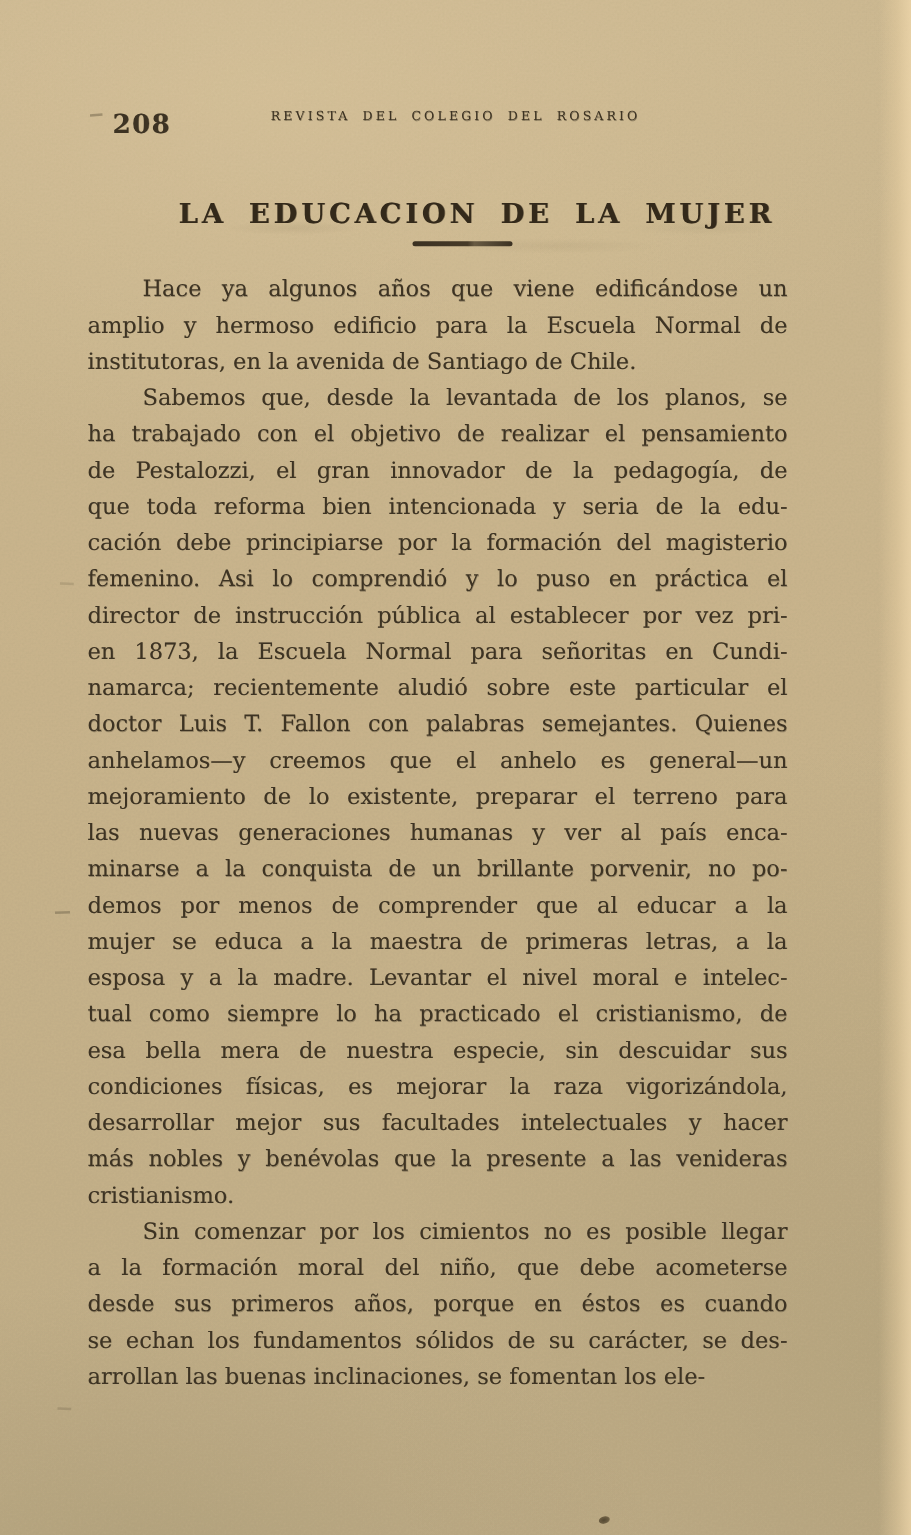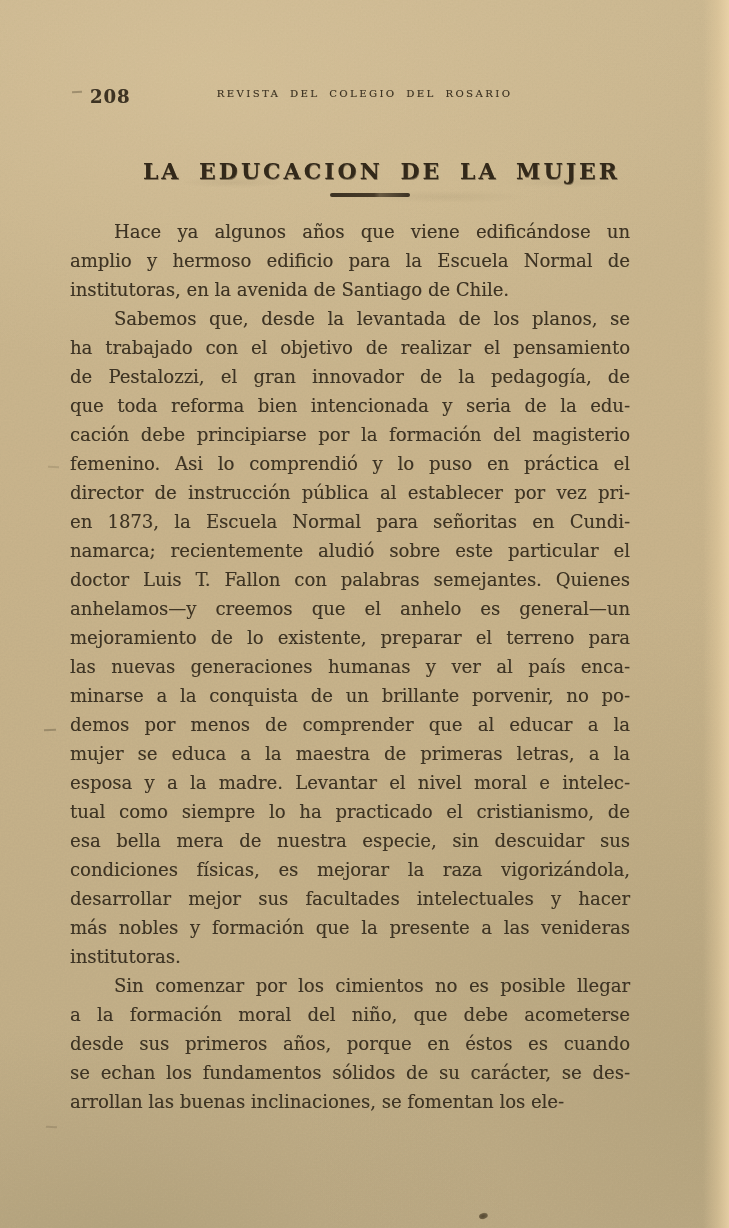--- a/index.html
+++ b/index.html
@@ -21,21 +21,21 @@
   .page::after{
     content:"";position:absolute;top:0;right:0;bottom:0;width:26px;
     background:linear-gradient(to right, rgba(233,208,162,0), rgba(233,208,162,.45) 55%, rgba(240,216,172,.78));
     pointer-events:none;
   }
   .grain{position:absolute;inset:0;mix-blend-mode:multiply;opacity:.55;pointer-events:none;}
 
   .running-row{position:absolute;top:86px;left:64px;width:601px;height:22px;color:var(--ink,#3d3323);}
   .page-number{
     position:absolute;left:26px;top:0;
-    font-size:18px;font-weight:bold;letter-spacing:1px;
+    font-size:21px;font-weight:bold;letter-spacing:1px;
     text-shadow:.3px .3px 0 rgba(56,46,30,.4);
   }
   .page-number::before{ 
     content:"";position:absolute;left:-18px;top:5px;width:10px;height:2px;
     background:rgba(100,88,64,.45);transform:rotate(-4deg);
   }
   .running-head{
     position:absolute;left:0;right:0;top:2px;text-align:center;
     font-size:10px;letter-spacing:2.5px;word-spacing:4px;
     text-shadow:.4px .4px 0 rgba(60,50,34,.45);
@@ -144,22 +144,22 @@
         <div class="line justified-fix">mejoramiento de lo existente, preparar el terreno para</div>
         <div class="line justified-fix">las nuevas generaciones humanas y ver al país enca-</div>
         <div class="line justified-fix">minarse a la conquista de un brillante porvenir, no po-</div>
         <div class="line justified-fix">demos por menos de comprender que al educar a la</div>
         <div class="line justified-fix">mujer se educa a la maestra de primeras letras, a la</div>
         <div class="line justified-fix">esposa y a la madre. Levantar el nivel moral e intelec-</div>
         <div class="line justified-fix">tual como siempre lo ha practicado el cristianismo, de</div>
         <div class="line justified-fix">esa bella mera de nuestra especie, sin descuidar sus</div>
         <div class="line justified-fix">condiciones físicas, es mejorar la raza vigorizándola,</div>
         <div class="line justified-fix">desarrollar mejor sus facultades intelectuales y hacer</div>
-        <div class="line justified-fix">más nobles y formación que la presente a las venideras</div>
-        <div class="line justified-fix para-end">institutoras.</div>
+        <div class="line justified-fix">más nobles y benévolas que la presente a las venideras</div>
+        <div class="line justified-fix para-end">cristianismo.</div>
       </div>
       <div class="paragraph">
         <div class="line justified-fix first">Sin comenzar por los cimientos no es posible llegar</div>
         <div class="line justified-fix">a la formación moral del niño, que debe acometerse</div>
         <div class="line justified-fix">desde sus primeros años, porque en éstos es cuando</div>
         <div class="line justified-fix">se echan los fundamentos sólidos de su carácter, se des-</div>
         <div class="line justified-fix para-end">arrollan las buenas inclinaciones, se fomentan los ele-</div>
       </div>
     </div>
 

